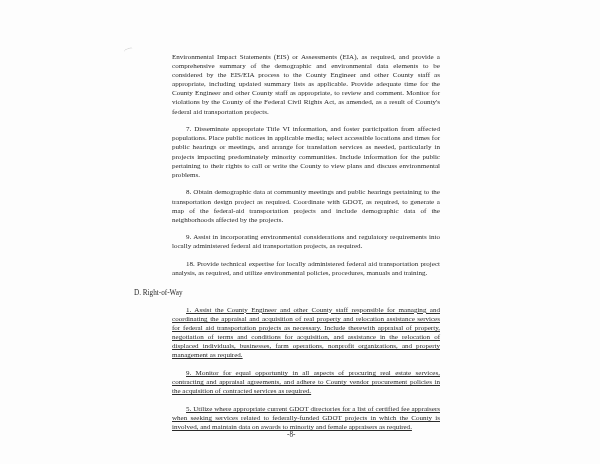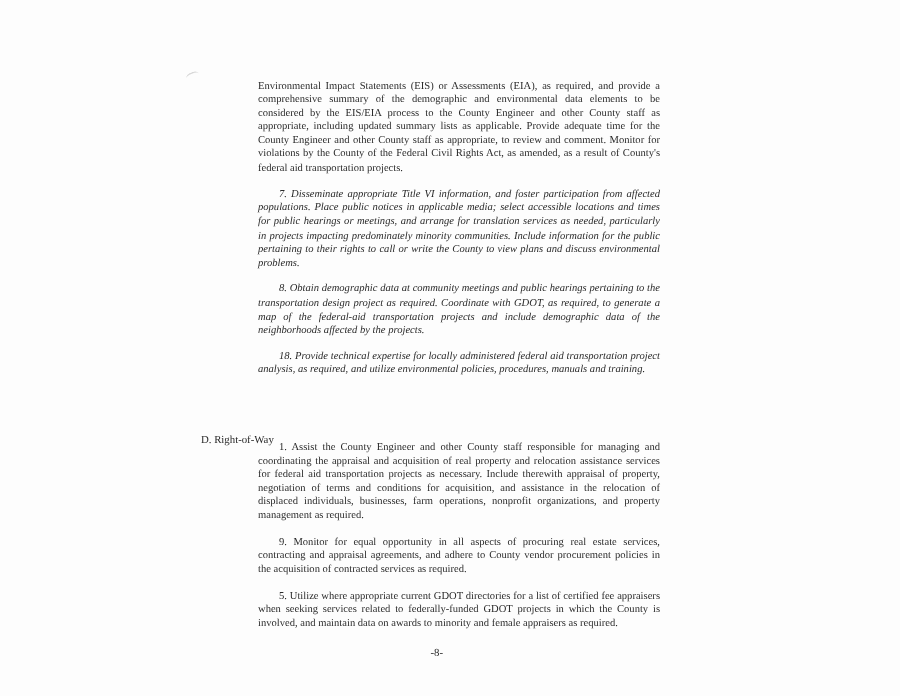--- a/index.html
+++ b/index.html
@@ -36,38 +36,38 @@
       width: 268px;
       font-size: 7.05px;
       line-height: 9.1px;
       text-align: justify;
     }
     .body-text p {
       margin: 0 0 8.6px 0;
     }
     .body-text p.indent {
       text-indent: 14px;
-      font-style: italic;
     }
     .heading {
       position: absolute;
       left: 134px;
       top: 289px;
       font-size: 7.2px;
       font-weight: normal;
       line-height: 9px;
     }
     .body-text2 {
       position: absolute;
       left: 172px;
-      top: 294px;
+      top: 306px;
       width: 268px;
       font-size: 7.05px;
       line-height: 9.1px;
       text-align: justify;
+      text-decoration: underline;
     }
     .body-text2 p {
       margin: 0 0 8.6px 0;
       text-indent: 14px;
     }
     .page-number {
       position: absolute;
       left: 287px;
       top: 431px;
       font-size: 7.2px;
@@ -77,20 +77,21 @@
 </head>
 <body>
 
 <div class="page">
   <div class="mark"></div>
 
   <div class="body-text">
     <p>Environmental Impact Statements (EIS) or Assessments (EIA), as required, and provide a comprehensive summary of the demographic and environmental data elements to be considered by the EIS/EIA process to the County Engineer and other County staff as appropriate, including updated summary lists as applicable.  Provide adequate time for the County Engineer and other County staff as appropriate, to review and comment.  Monitor for violations by the County of the Federal Civil Rights Act, as amended, as a result of County's federal aid transportation projects.</p>
     <p class="indent">7.  Disseminate appropriate Title VI information, and foster participation from affected populations.  Place public notices in applicable media; select accessible locations and times for public hearings or meetings, and arrange for translation services as needed, particularly in projects impacting predominately minority communities.  Include information for the public pertaining to their rights to call or write the County to view plans and discuss environmental problems.</p>
     <p class="indent">8.  Obtain demographic data at community meetings and public hearings pertaining to the transportation design project as required.  Coordinate with GDOT, as required, to generate a map of the federal-aid transportation projects and include demographic data of the neighborhoods affected by the projects.</p>
+    <p class="indent">9.  Assist in incorporating environmental considerations and regulatory requirements into locally administered federal aid transportation projects, as required.</p>
     <p class="indent">18. Provide technical expertise for locally administered federal aid transportation project analysis, as required, and utilize environmental policies, procedures, manuals and training.</p>
   </div>
 
   <div class="heading">D.  Right-of-Way</div>
 
   <div class="body-text2">
     <p>1.  Assist the County Engineer and other County staff responsible for managing and coordinating the appraisal and acquisition of real property and relocation assistance services for federal aid transportation projects as necessary.  Include therewith appraisal of property, negotiation of terms and conditions for acquisition, and assistance in the relocation of displaced individuals, businesses, farm operations, nonprofit organizations, and property management as required.</p>
     <p>9.  Monitor for equal opportunity in all aspects of procuring real estate services, contracting and appraisal agreements, and adhere to County vendor procurement policies in the acquisition of contracted services as required.</p>
     <p>5.  Utilize where appropriate current GDOT directories for a list of certified fee appraisers when seeking services related to federally-funded GDOT projects in which the County is involved, and maintain data on awards to minority and female appraisers as required.</p>
   </div>

